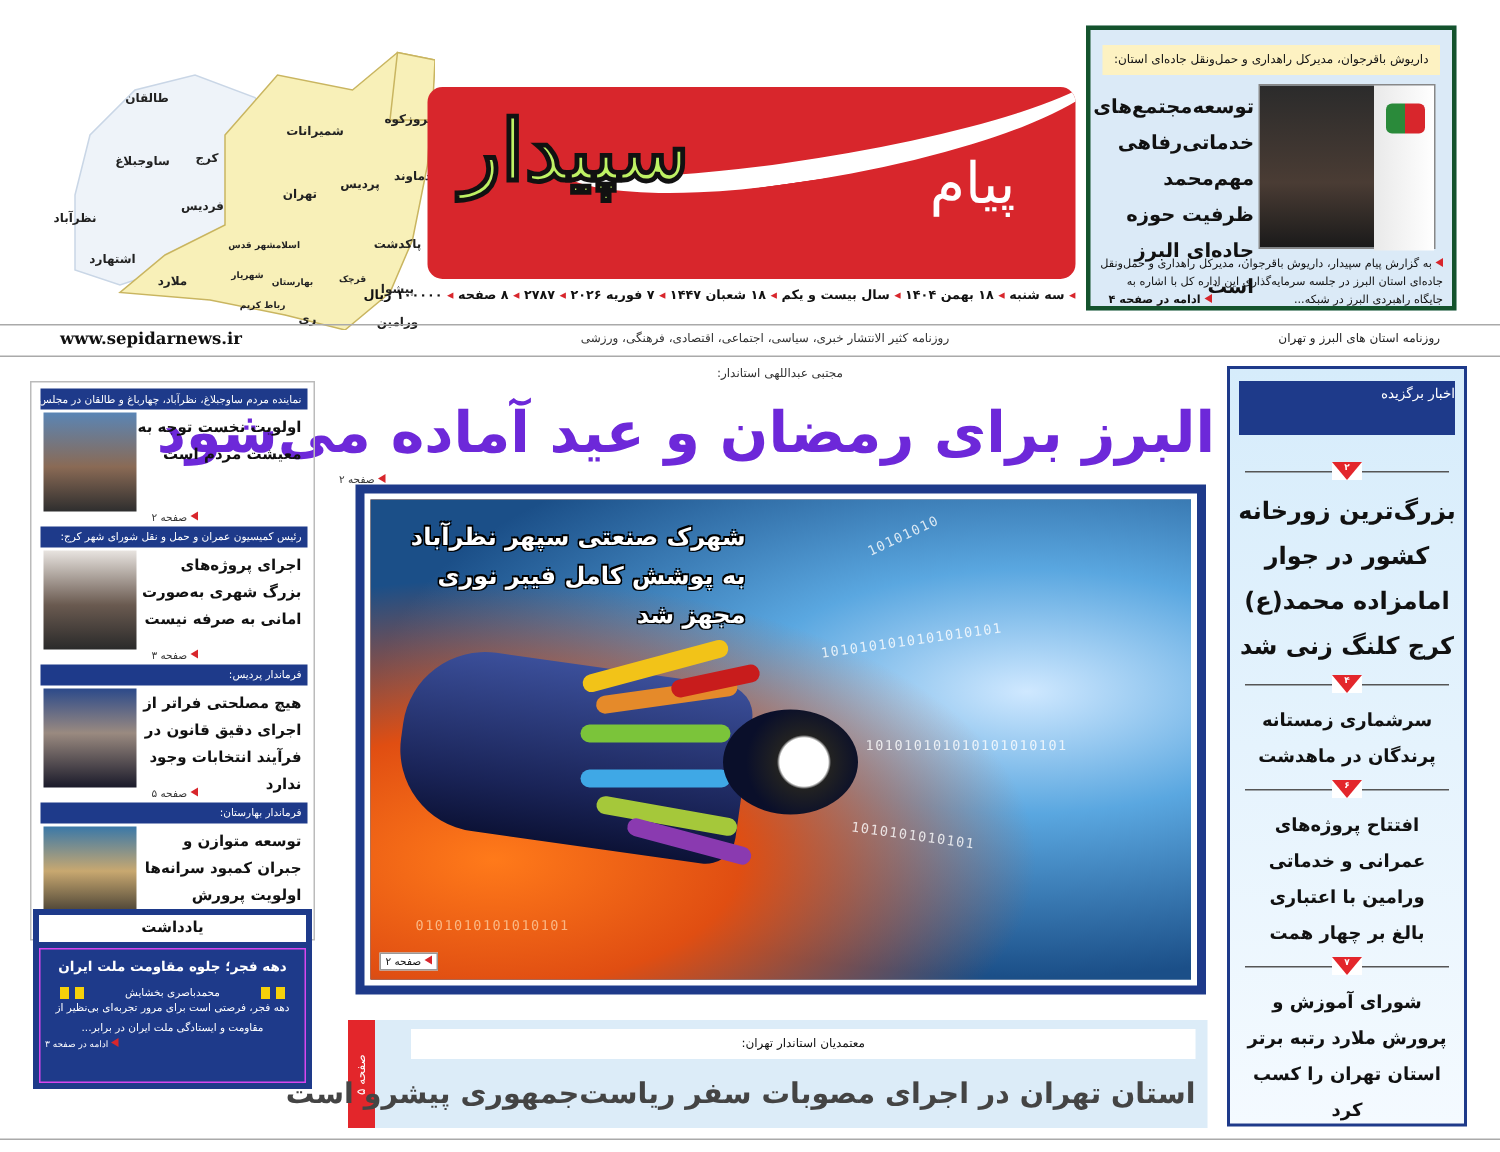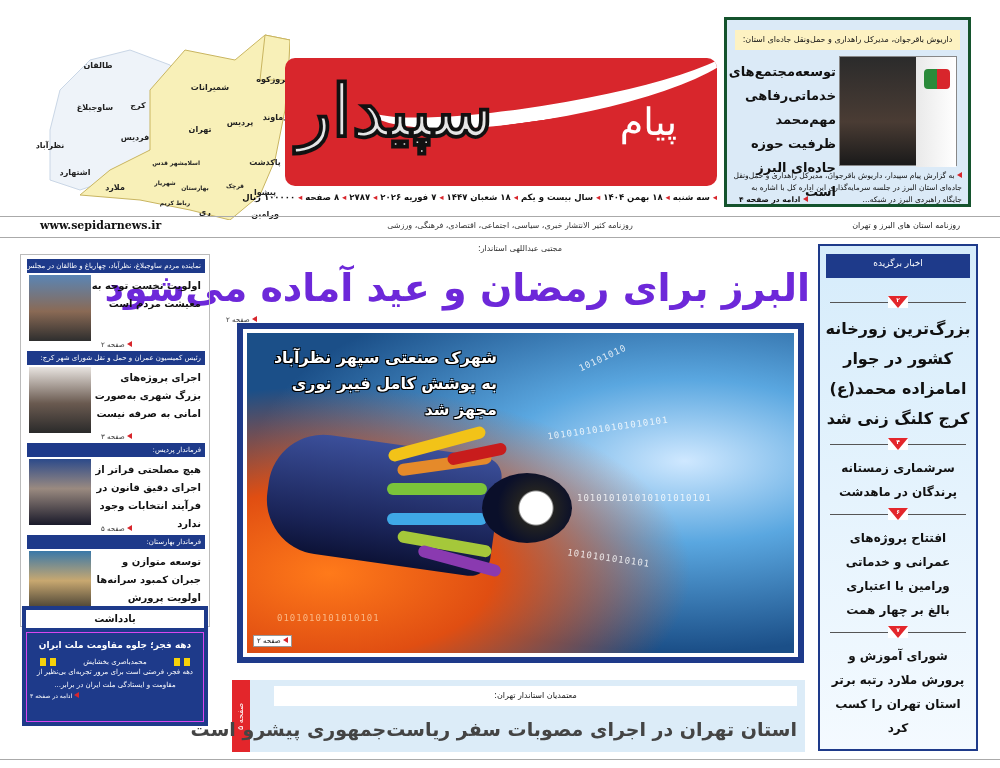--- a/index.html
+++ b/index.html
@@ -5,21 +5,21 @@
   * { box-sizing: border-box; margin: 0; padding: 0; }
   body { width: 1000px; height: 768px; background: #ffffff; font-family: "DejaVu Sans", sans-serif; position: relative; overflow: hidden; color: #111; }
   .abs { position: absolute; }
   .rtl { direction: rtl; }
 
   
   #map { left: 20px; top: 20px; width: 270px; height: 200px; }
 
   
   #masthead { left: 285px; top: 58px; width: 432px; height: 128px; background: #d8262c; border-radius: 10px; overflow: hidden; }
-  #masthead .logo-main { position: absolute; left: 12px; top: 10px; font-family: "DejaVu Serif", serif; font-size: 72px; font-weight: bold; color: #e5e5e5; -webkit-text-stroke: 1.5px #111; letter-spacing: -4px; }
+  #masthead .logo-main { position: absolute; left: 22px; top: 10px; font-family: "DejaVu Serif", serif; font-size: 56px; font-weight: bold; color: #bef264; -webkit-text-stroke: 1.5px #111; letter-spacing: -4px; }
   #masthead .logo-sub { position: absolute; right: 40px; top: 42px; font-family: "DejaVu Serif", serif; font-size: 38px; color: #fff; }
   #masthead .swoosh { position: absolute; left: 80px; top: -30px; width: 380px; height: 90px; border-bottom: 14px solid #fff; border-radius: 0 0 60% 40%; transform: rotate(-8deg); }
 
   #dateline { left: 285px; top: 192px; width: 432px; font-size: 8.5px; font-weight: bold; text-align: right; color: #111; white-space: nowrap; }
   #dateline .arr { color: #d8262c; }
   #topline { left: 0; top: 216px; width: 1000px; height: 22px; border-top: 1px solid #aaa; border-bottom: 1px solid #aaa; }
   #website { left: 40px; top: 219px; font-family: "DejaVu Serif", serif; font-weight: bold; font-size: 11px; }
   #tagline { left: 300px; top: 221px; width: 420px; text-align: center; font-size: 8px; color: #333; }
   #regional { right: 40px; top: 221px; font-size: 8px; color: #222; }
 
@@ -53,21 +53,21 @@
   #hero .page-tag { position: absolute; left: 6px; bottom: 6px; background: #fff; border: 1px solid #999; font-size: 7px; padding: 1px 3px; }
 
   
   #bottom-story { left: 232px; top: 680px; width: 573px; height: 72px; background: #dcecf8; }
   #bottom-story .side { position: absolute; left: 0; top: 0; width: 18px; height: 72px; background: #e3262b; color: #fff; font-size: 8px; writing-mode: vertical-rl; transform: rotate(180deg); text-align: center; line-height: 18px; }
   #bottom-story .kicker { position: absolute; left: 22px; right: 8px; top: 6px; height: 20px; background: #fff; font-size: 8px; text-align: center; line-height: 20px; margin-left: 20px; }
   #bottom-story .headline { position: absolute; left: 22px; right: 8px; top: 32px; font-size: 19px; font-weight: bold; color: #444; text-align: center; line-height: 34px; white-space: nowrap; }
 
   
   #highlights { left: 818px; top: 244px; width: 160px; height: 507px; border: 2px solid #1e3a8a; background: linear-gradient(180deg,#d6ecfb 0%,#f4faff 100%); }
-  #highlights .hdr { margin: 8px 6px 0; height: 24px; background: #1e3a8a; color: #fff; font-size: 9px; text-align: center; line-height: 18px; }
+  #highlights .hdr { margin: 8px 6px 0; height: 36px; background: #1e3a8a; color: #fff; font-size: 9px; text-align: right; line-height: 18px; }
   .hl-item { position: relative; text-align: center; font-weight: bold; color: #111; }
   .hl-sep { position: relative; height: 14px; margin: 0 10px; }
   .hl-sep::before { content:""; position:absolute; left:0; right:0; top:6px; border-top:1px solid #555; }
   .hl-sep .num { position:absolute; left:50%; top:0; transform:translateX(-50%); width: 20px; height: 12px; background: #fff; }
   .hl-sep .num span { display:block; width:0; height:0; margin: 0 auto; border-left:10px solid transparent; border-right:10px solid transparent; border-top:12px solid #e3262b; position: relative; }
   .hl-sep .num b { position:absolute; left:0; right:0; top:0; font-size: 6px; color:#fff; text-align:center; line-height: 8px; }
 
   
   #left-col { left: 20px; top: 254px; width: 190px; height: 373px; border: 1px solid #bbb; }
   .lc-item { position: absolute; left: 6px; width: 178px; }

